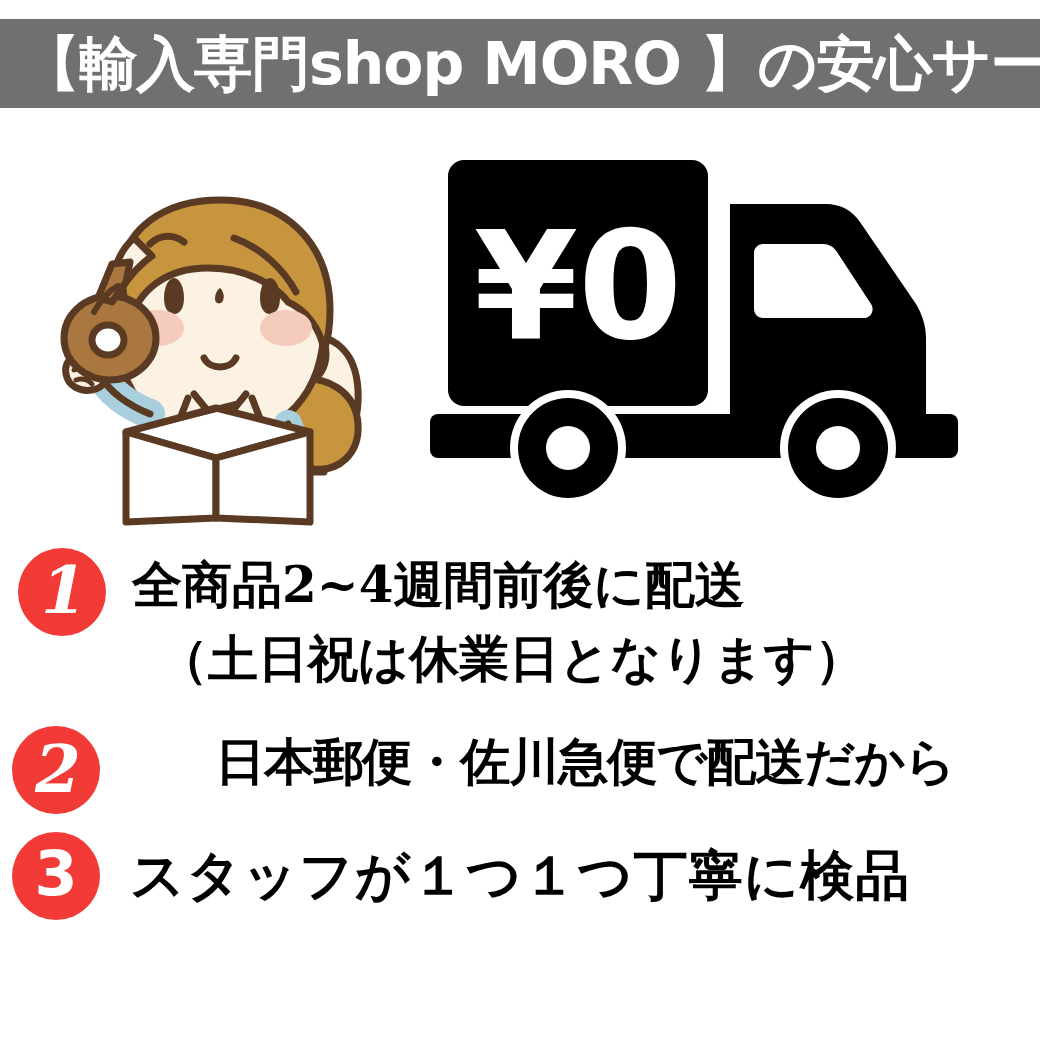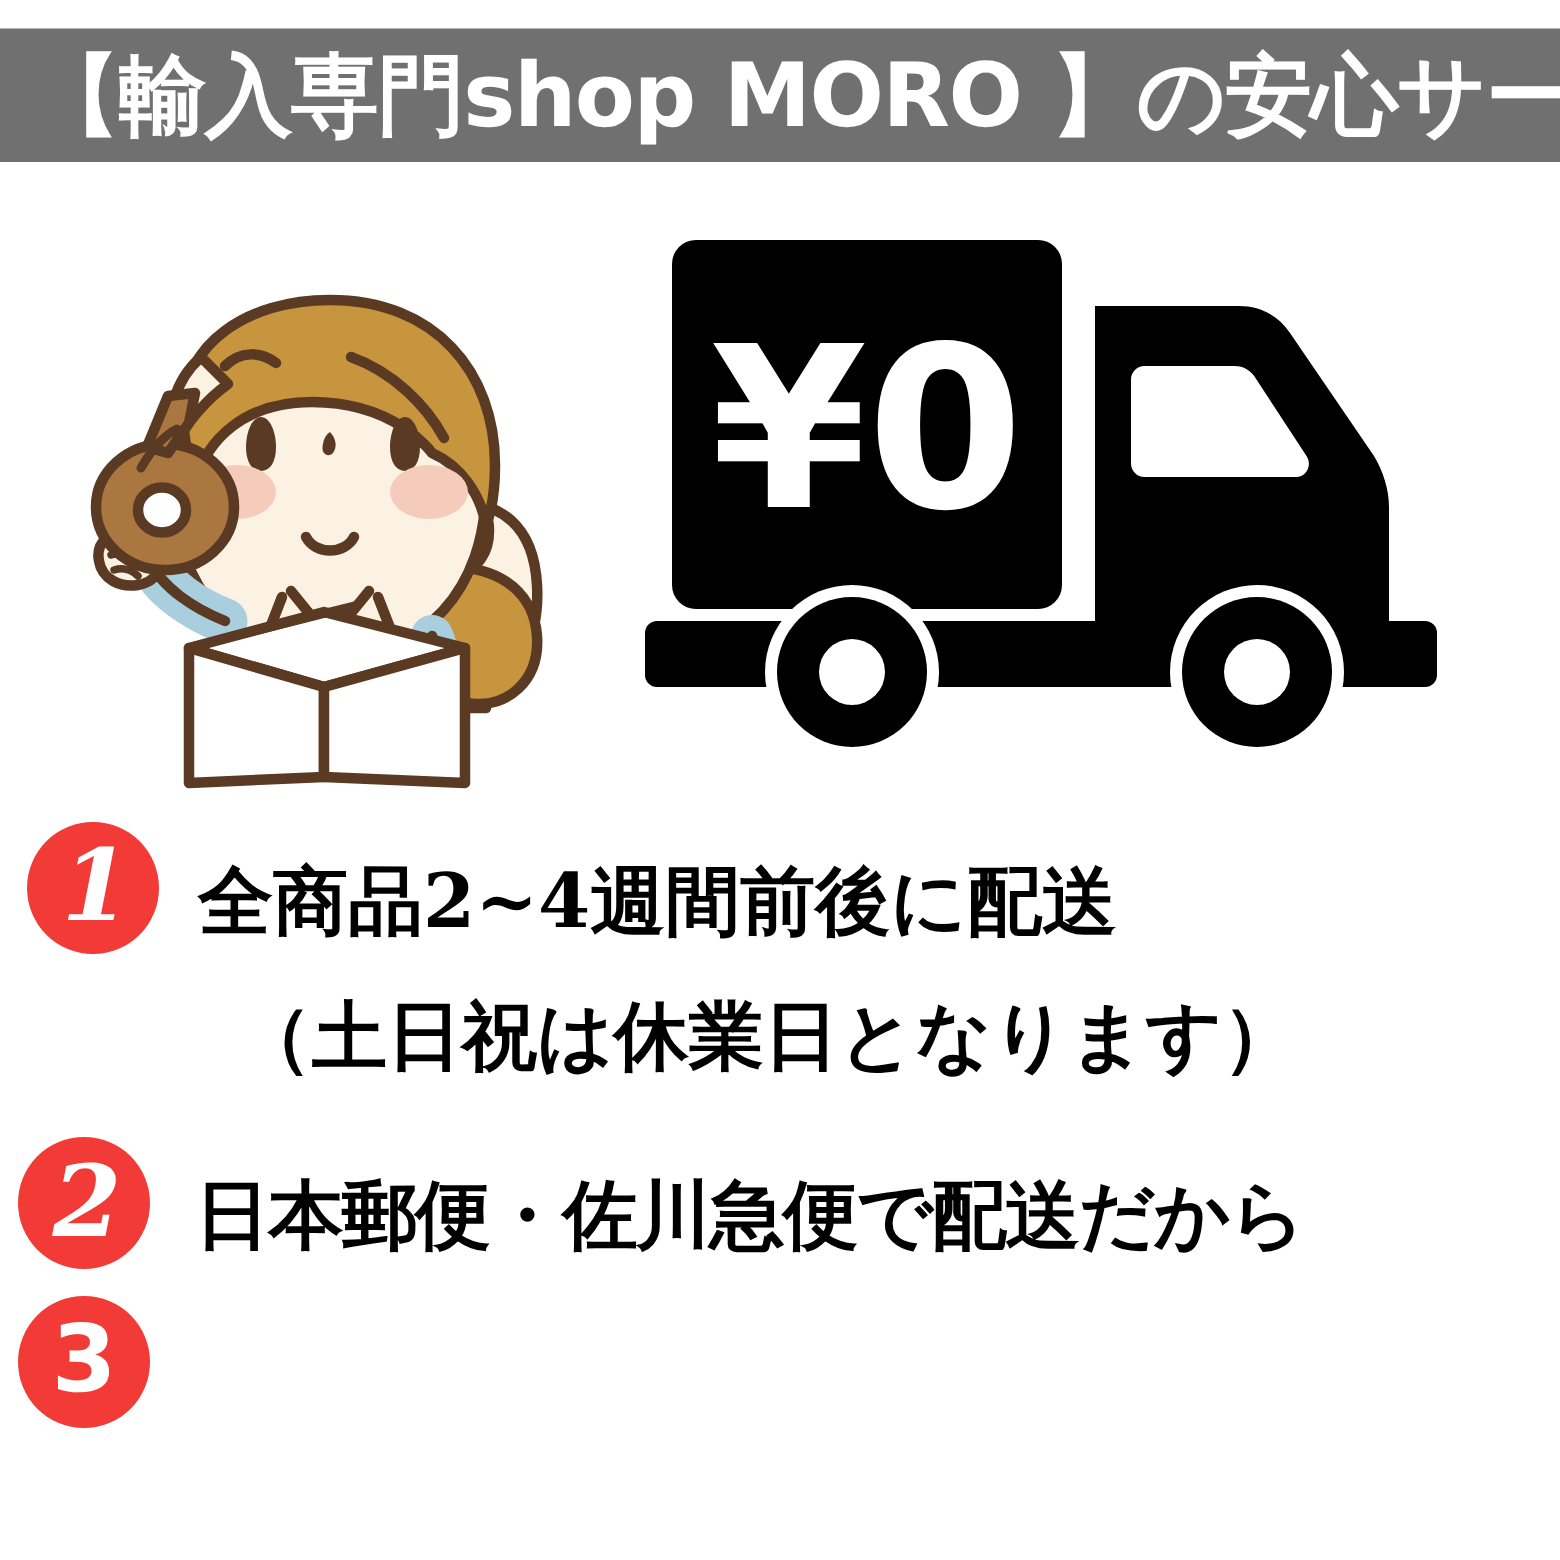--- a/index.html
+++ b/index.html
@@ -120,36 +120,36 @@
   }
   .item-body {
     flex: 1 1 auto;
     padding-left: 26px;
   }
   .line {
     color: #000000;
     font-family: "DejaVu Serif", "Liberation Serif", serif;
     font-weight: 700;
     white-space: nowrap;
-    margin-top: 16px;
   }
 
   
   .item-1 { margin-left: 18px; margin-top: 0px; }
   .item-1 .line { font-size: 50px; line-height: 74px; }
   .item-1 .line-2 { padding-left: 26px; font-family: Liberation Serif, serif; }
 
   
   .item-2 { margin-left: 12px; margin-top: 30px; }
   .item-2 .line {
     font-size: 50px;
     line-height: 72px;
     font-family: "DejaVu Sans", "Liberation Sans", sans-serif;
     font-weight: 700;
     letter-spacing: -1px;
+    text-align: center;
   }
   .item-2 .item-body { padding-left: 30px; }
 
   
   .item-3 { margin-left: 12px; margin-top: 18px; }
   .item-3 .line { font-size: 54px; line-height: 86px; letter-spacing: 1px; }
   .item-3 .item-body { padding-left: 30px; }
 </style>
 </head>
 <body>
@@ -279,16 +279,19 @@
       </div>
       <div class="item-body">
         <div class="line line-1">日本郵便・佐川急便で配送だから</div>
       </div>
     </div>
 
     <div class="item item-3">
       <div class="badge badge-3">
         <span>3</span>
       </div>
+      <div class="item-body">
+        <div class="line line-1">スタッフが１つ１つ丁寧に検品</div>
+      </div>
     </div>
 
   </div>
 </div>
 
 </body></html>

